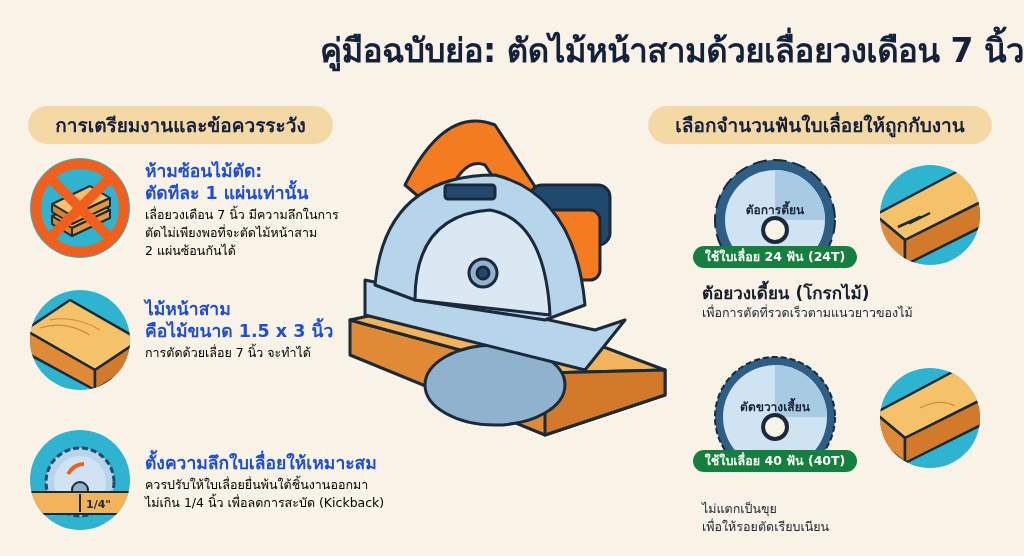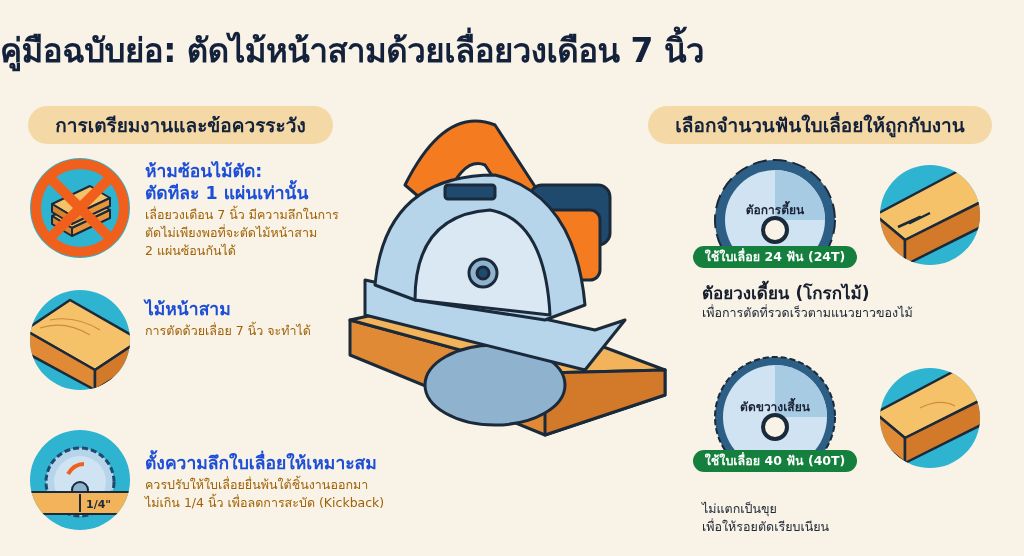--- a/index.html
+++ b/index.html
@@ -5,21 +5,21 @@
   * { box-sizing: border-box; margin: 0; padding: 0; }
   html, body { width: 1024px; height: 556px; overflow: hidden; }
   body {
     background: #f8f3e6;
     font-family: "DejaVu Sans", "Liberation Sans", sans-serif;
     color: #1a2233;
     position: relative;
   }
   .title {
     position: absolute; left: 0; right: 0; top: 24px;
-    text-align: left;
+    text-align: right;
     font-size: 33px; font-weight: 700; color: #14213a;
     letter-spacing: -0.5px;
   }
   .section-pill {
     position: absolute;
     background: #f4d9a6;
     border-radius: 22px;
     font-size: 19px; font-weight: 700; color: #14213a;
     display: flex; align-items: center; justify-content: center;
     height: 38px;
@@ -30,21 +30,21 @@
   .icon-circle {
     position: absolute;
     width: 100px; height: 100px; border-radius: 50%;
     background: #2eb3d1;
     overflow: hidden;
   }
   .icon-circle svg { width: 100%; height: 100%; display: block; }
 
   .item-text { position: absolute; }
   .item-head { font-size: 17.5px; font-weight: 700; line-height: 22px; color: #1d4ed8; }
-  .item-body { font-size: 12.5px; line-height: 18px; color: #a16207; margin-top: 2px; }
+  .item-body { font-size: 12.5px; line-height: 18px; color: #000000; margin-top: 2px; }
 
   .saw-wrap { position: absolute; left: 345px; top: 105px; width: 330px; height: 345px; }
   .saw-wrap svg { width: 100%; height: 100%; }
 
   .blade { position: absolute; width: 140px; height: 110px; }
   .blade svg { width: 100%; height: 100%; }
   .blade-label {
     position: absolute; left: 0; right: 0; text-align: center;
     font-size: 12px; font-weight: 700; color: #1a2233;
   }
@@ -96,20 +96,21 @@
     <g stroke="#1b2a3a" stroke-width="2.5" stroke-linejoin="round">
       <polygon points="-5,40 40,10 110,50 65,80" fill="#f5c26a"></polygon>
       <polygon points="-5,40 65,80 65,100 -5,62" fill="#e08a35"></polygon>
       <polygon points="65,80 110,50 110,72 65,100" fill="#d37a2a"></polygon>
     </g>
     <path d="M10,38 Q35,30 60,45 M20,30 Q45,25 70,40" stroke="#d08a3a" stroke-width="1.2" fill="none"></path>
   </svg>
 </div>
 <div class="item-text" style="left:145px; top:298px;">
   <div class="item-head">ไม้หน้าสาม</div>
+  <div class="item-head">คือไม้ขนาด 1.5 x 3 นิ้ว</div>
   <div class="item-body">
     <div>การตัดด้วยเลื่อย 7 นิ้ว จะทำได้</div>
   </div>
 </div>
 
 <div class="icon-circle" style="left:30px; top:430px;">
   <svg viewBox="0 0 100 100">
     <circle cx="50" cy="52" r="34" fill="#b6d4ea" stroke="#1f4a6e" stroke-width="3" stroke-dasharray="6 3"></circle>
     <circle cx="50" cy="52" r="26" fill="#cfe3f2"></circle>
     <path d="M38,44 Q44,34 54,34" stroke="#f0601c" stroke-width="4" fill="none"></path>

